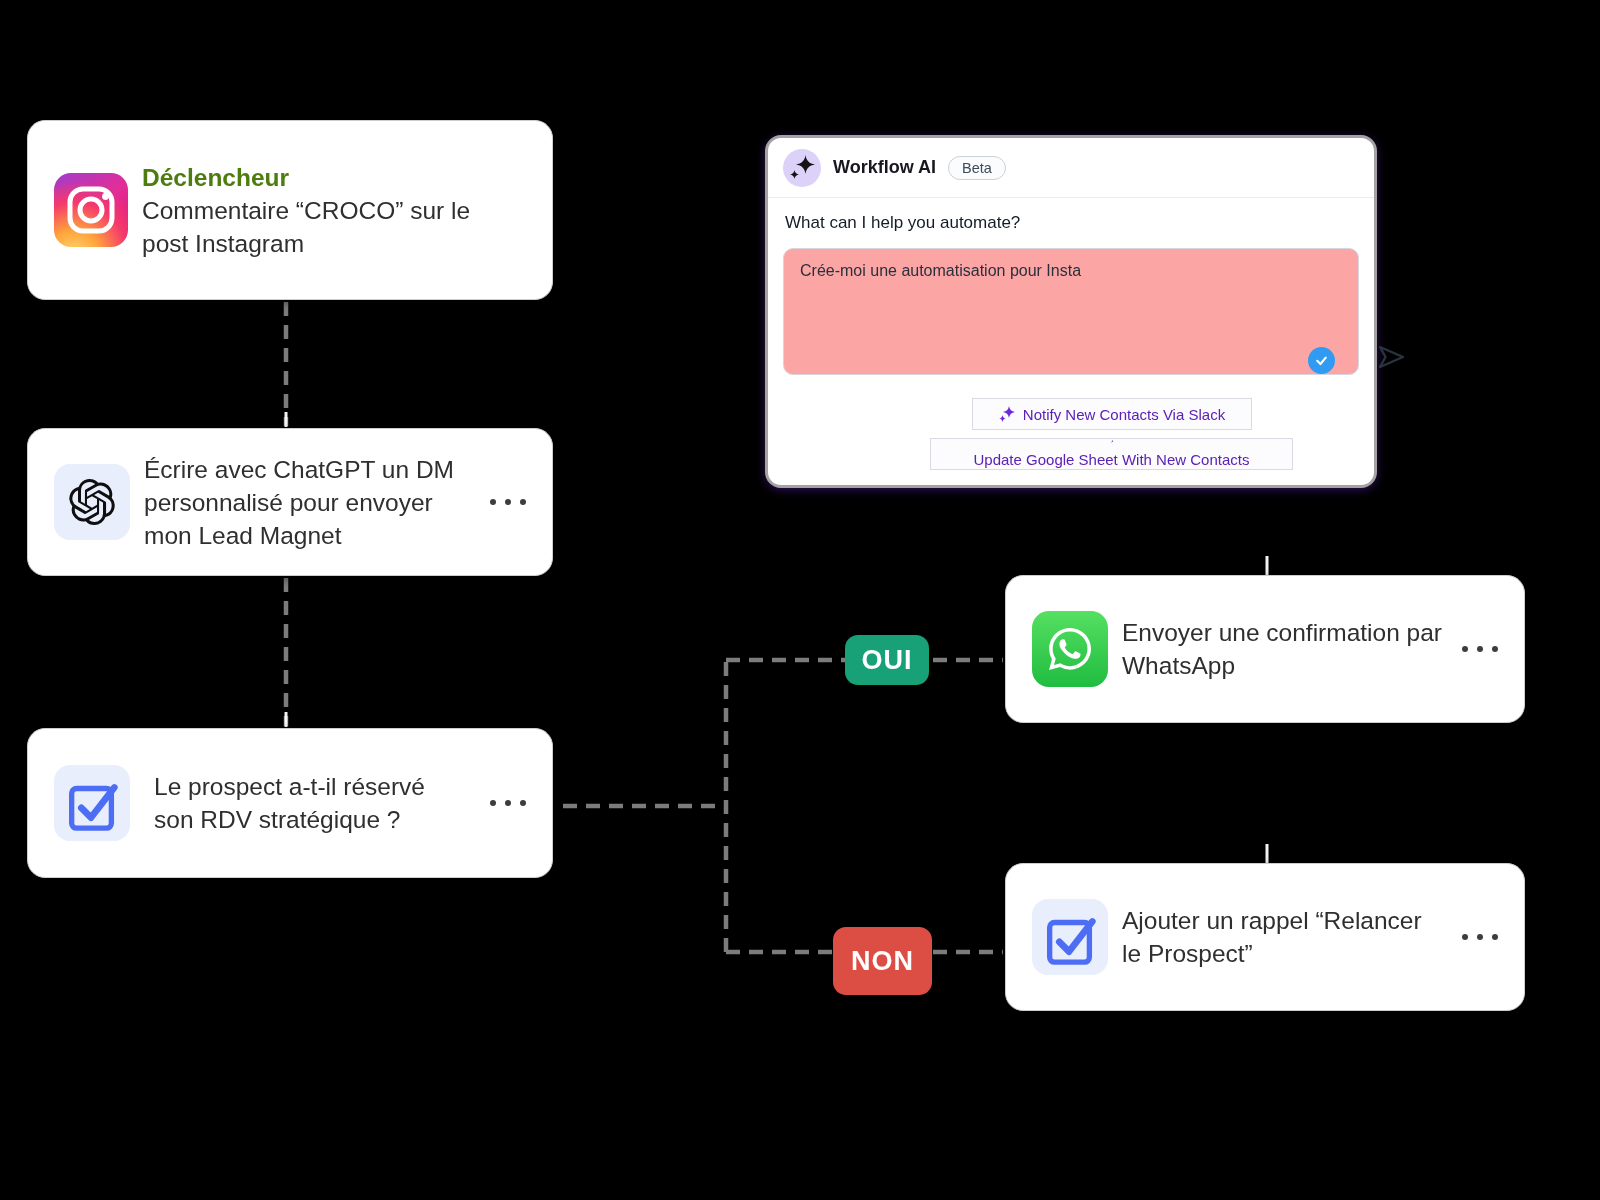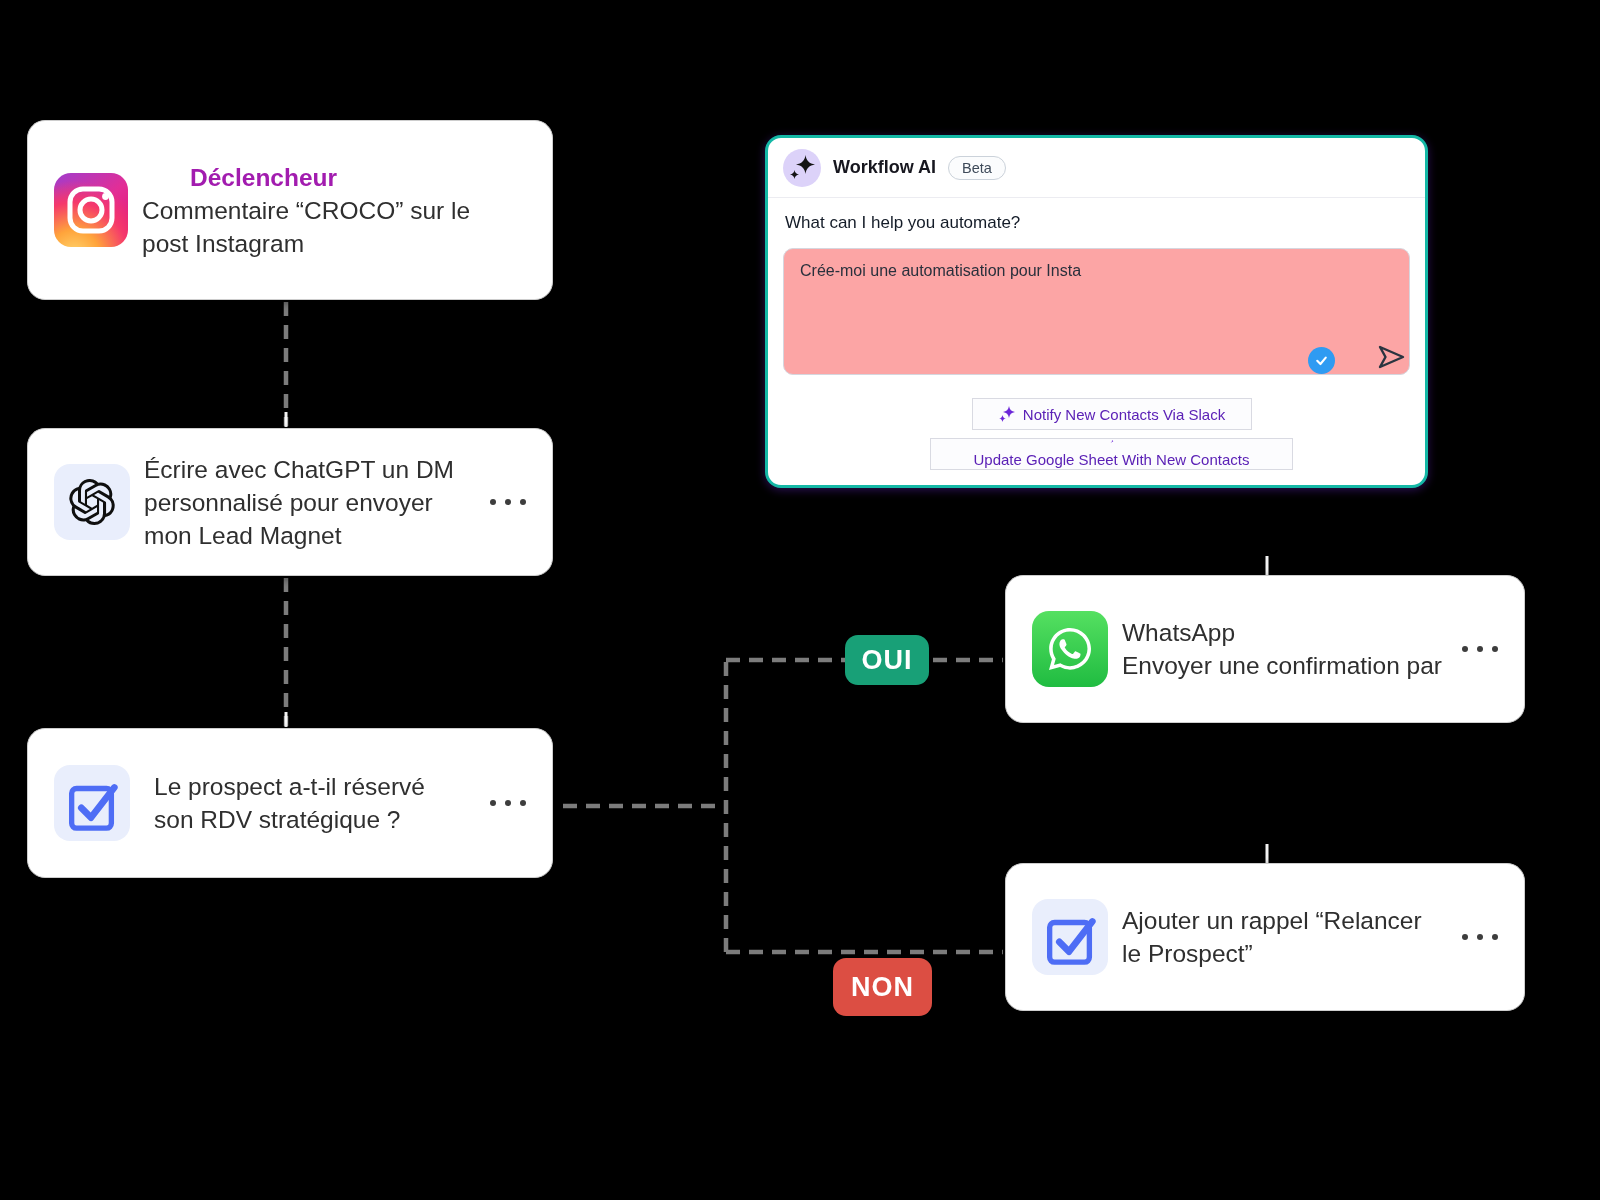--- a/index.html
+++ b/index.html
@@ -22,35 +22,35 @@
   .tile-insta{width:74px;height:74px;border-radius:17px;flex:none;
       background:
         radial-gradient(circle at 27% 112%, #ffd871 0%, #ffa43b 26%, #f5396b 54%, rgba(245,57,107,0) 76%),
         linear-gradient(145deg, #A83BC6 6%, #E22E96 48%, #E51875 88%);
       display:flex;align-items:center;justify-content:center;}
   .tile-wa{width:76px;height:76px;border-radius:17px;flex:none;
       background:linear-gradient(180deg,#55E061 0%,#20BC41 100%);
       display:flex;align-items:center;justify-content:center;}
 
   .card-text{font-size:24.5px;line-height:33px;color:#2f2f2f;min-width:0;}
-  .card-title{font-weight:bold;color:#a21caf;margin-left:48px;}
+  .card-title{font-weight:bold;color:#4d7c0f;}
   .line{white-space:nowrap;}
 
   .dots{margin-left:auto;display:flex;gap:9px;flex:none;cursor:pointer;}
   .dots i{width:6px;height:6px;border-radius:50%;background:#3d3d3d;display:block;}
 
   
   .route-badge{position:absolute;z-index:3;display:flex;align-items:center;justify-content:center;
                color:#fff;font-weight:bold;font-size:27px;letter-spacing:1px;border-radius:13px;}
   #badge-oui{left:833px;top:635px;width:84px;height:50px;background:#18A077;margin-left:12px;}
-  #badge-non{left:833px;top:927px;width:99px;height:58px;background:#DC4E43;margin-top:31px;}
+  #badge-non{left:833px;top:927px;width:99px;height:68px;background:#DC4E43;}
 
   
-  #ai-panel{position:absolute;left:765px;top:135px;width:663px;height:353px;z-index:2;
-            background:#fff;border:3px solid #14b8a6;border-radius:16px;box-sizing:border-box;
+  #ai-panel{position:absolute;left:765px;top:135px;width:612px;height:353px;z-index:2;
+            background:#fff;border:3px solid #a3a3a3;border-radius:16px;box-sizing:border-box;
             box-shadow:0 2px 10px rgba(122,47,242,.35);}
   .panel-header{position:absolute;left:0;right:0;top:0;height:59px;border-bottom:1px solid #ECECF1;
                 display:flex;align-items:center;gap:12px;padding:0 15px;}
   .ai-circle{width:38px;height:38px;border-radius:50%;background:#DCD2F9;flex:none;
              display:flex;align-items:center;justify-content:center;}
   .panel-title{font-size:18px;font-weight:bold;color:#17171F;}
   .beta-pill{border:1.5px solid #CBD2DA;background:#FBFCFD;border-radius:999px;
              padding:3px 13px;font-size:14.5px;color:#3E4A59;}
   .question{position:absolute;left:17px;top:75px;font-size:17px;color:#141C28;}
   .ai-input{position:absolute;left:15px;right:15px;top:110px;height:127px;box-sizing:border-box;
@@ -150,22 +150,22 @@
   <div class="route-badge" id="badge-oui">OUI</div>
   <div class="route-badge" id="badge-non">NON</div>
 
   <div class="card" id="card-whatsapp">
     <div class="tile-wa">
       <svg width="48" height="48" viewBox="0 0 448 512" fill="#fff">
         <path d="M380.9 97.1C339 55.1 283.2 32 223.9 32c-122.4 0-222 99.6-222 222 0 39.1 10.2 77.3 29.6 111L0 480l117.7-30.9c32.4 17.7 68.9 27 106.1 27h.1c122.3 0 224.1-99.6 224.1-222 0-59.3-25.2-115-67.1-157zm-157 341.6c-33.2 0-65.7-8.9-94-25.7l-6.7-4-69.8 18.3L72 359.2l-4.4-7c-18.5-29.4-28.2-63.3-28.2-98.2 0-101.7 82.8-184.5 184.6-184.5 49.3 0 95.6 19.2 130.4 54.1 34.8 34.9 56.2 81.2 56.1 130.5 0 101.8-84.9 184.6-186.6 184.6zm101.2-138.2c-5.5-2.8-32.8-16.2-37.9-18-5.1-1.9-8.8-2.8-12.5 2.8-3.7 5.6-14.3 18-17.6 21.8-3.2 3.7-6.5 4.2-12 1.4-32.6-16.3-54-29.1-75.5-66-5.7-9.8 5.7-9.1 16.3-30.3 1.8-3.7.9-6.9-.5-9.7-1.4-2.8-12.5-30.1-17.1-41.2-4.5-10.8-9.1-9.3-12.5-9.5-3.2-.2-6.9-.2-10.6-.2-3.7 0-9.7 1.4-14.8 6.9-5.1 5.6-19.4 19-19.4 46.3 0 27.3 19.9 53.7 22.6 57.4 2.8 3.7 39.1 59.7 94.8 83.8 35.2 15.2 49 16.5 66.6 13.9 10.7-1.6 32.8-13.4 37.4-26.4 4.6-13 4.6-24.1 3.2-26.4-1.3-2.5-5-3.9-10.5-6.6z"></path>
       </svg>
     </div>
     <div class="card-text">
+      <div class="line">Envoyer une confirmation par</div>
       <div class="line">WhatsApp</div>
-      <div class="line">Envoyer une confirmation par</div>
     </div>
     <div class="dots">
         <i></i>
         <i></i>
         <i></i>
       </div>
   </div>
 
   <div class="card" id="card-reminder">
     <div class="icon-tile">

